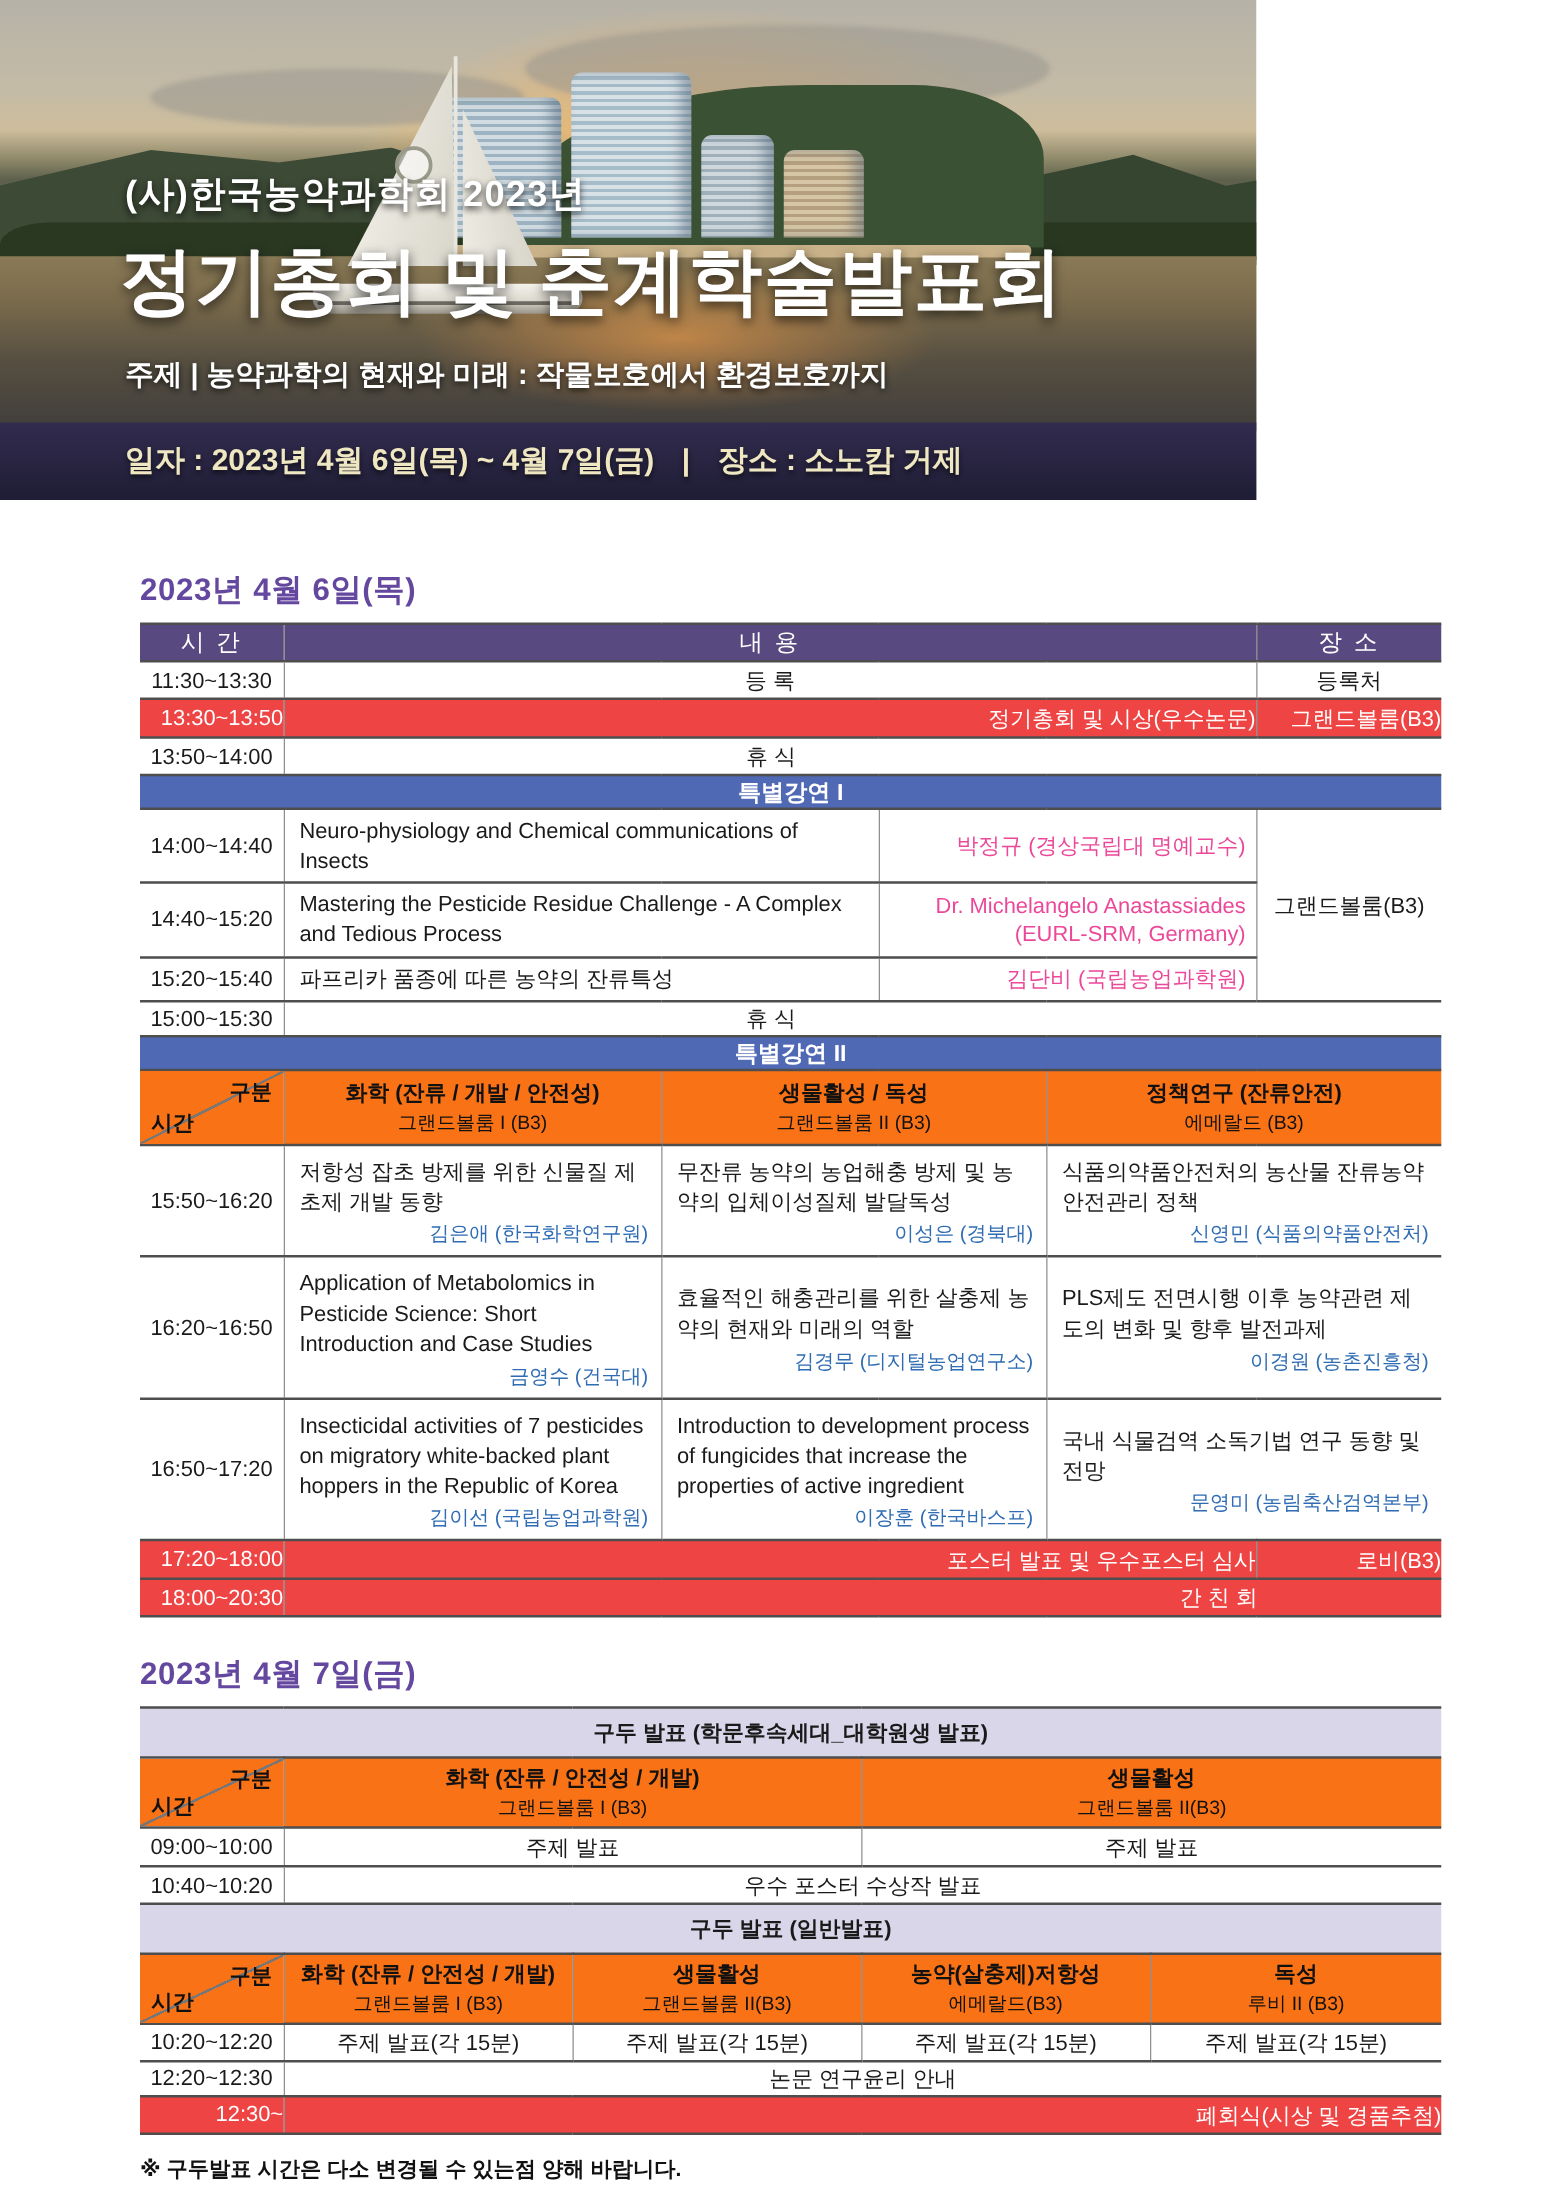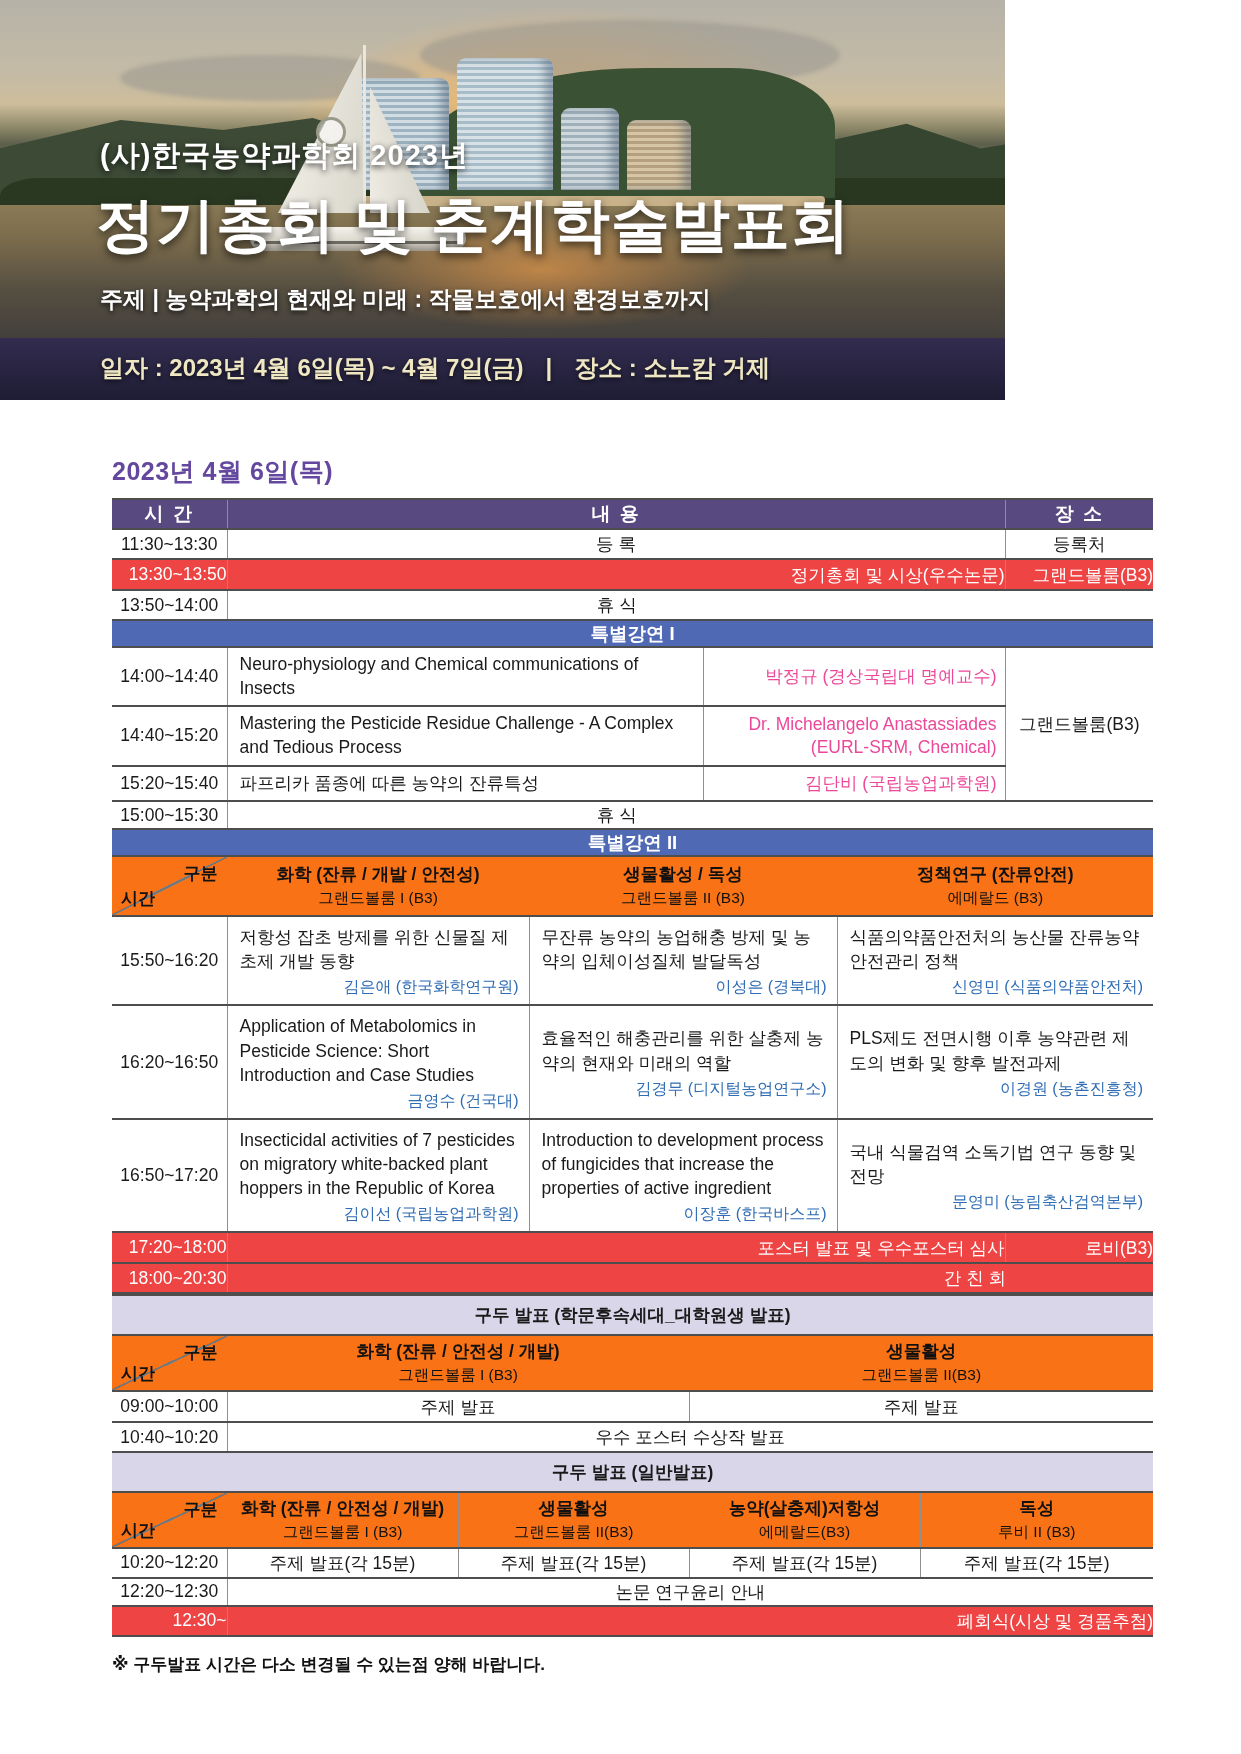--- a/index.html
+++ b/index.html
@@ -72,21 +72,21 @@
   .st1 { margin-top:55px; margin-bottom:10px; }
   .st2 { margin-top:28px; margin-bottom:10px; }
 
   table.tbl { border-collapse:collapse; width:1041px; table-layout:fixed; }
   .tbl td, .tbl th { border-top:2px solid #4e4e4e; border-bottom:2px solid #4e4e4e;
     border-left:1px solid #8f8f8f; border-right:1px solid #8f8f8f;
     font-size:17.5px; vertical-align:middle; }
   .tbl tr > *:first-child { border-left:none; }
   .tbl tr > *:last-child { border-right:none; }
 
-  .tbl th.dark { background:#584a80; color:#ffffff; font-weight:bold; font-size:19px; height:30px; letter-spacing:2px; }
+  .tbl th.dark { background:#584a80; color:#ffffff; font-weight:normal; font-size:19px; height:30px; letter-spacing:2px; }
   .time { text-align:center; font-size:17px; white-space:nowrap; }
   .c { text-align:center; }
   .row-purple td { background:#ef4444; color:#ffffff;text-align:right; }
   .row-purple .time { color:#ffffff; }
   .white-sep td { border-top-color:#ffffff; }
   .band td { background:#5069b5; color:#ffffff; text-align:center; font-weight:bold; font-size:18.5px; height:27px; }
   .inset-center { padding-right:147px; }
 
   .lect-title { text-align:left; padding:5px 12px; line-height:1.35; }
   .lect-spk { text-align:right; color:#ec4899; line-height:1.3; padding:2px 8px; }
@@ -194,21 +194,21 @@
       </tr>
       <tr class="h57">
         <td class="time">14:00~14:40</td>
         <td class="lect-title" colspan="2">Neuro-physiology and Chemical communications of Insects</td>
         <td class="lect-spk" colspan="2">박정규 (경상국립대 명예교수)</td>
         <td class="venuecell" rowspan="3">그랜드볼룸(B3)</td>
       </tr>
       <tr class="h55v">
         <td class="time">14:40~15:20</td>
         <td class="lect-title" colspan="2">Mastering the Pesticide Residue Challenge - A Complex and Tedious Process</td>
-        <td class="lect-spk" colspan="2">Dr. Michelangelo Anastassiades (EURL-SRM, Chemical)</td>
+        <td class="lect-spk" colspan="2">Dr. Michelangelo Anastassiades (EURL-SRM, Germany)</td>
       </tr>
       <tr class="h30">
         <td class="time">15:20~15:40</td>
         <td class="lect-title" colspan="2">파프리카 품종에 따른 농약의 잔류특성</td>
         <td class="lect-spk" colspan="2">김단비 (국립농업과학원)</td>
       </tr>
       <tr class="h28">
         <td class="time">15:00~15:30</td>
         <td class="c inset-center" colspan="5">휴 식</td>
       </tr>
@@ -283,20 +283,21 @@
         <td class="c" colspan="4">포스터 발표 및 우수포스터 심사</td>
         <td class="c">로비(B3)</td>
       </tr>
       <tr class="row-purple white-sep h30">
         <td class="time">18:00~20:30</td>
         <td class="c inset-center" colspan="5">간 친 회</td>
       </tr>
     </tbody>
       </table>
 
+    <div class="section-title st2">2023년 4월 7일(금)</div>
 
     <table class="tbl">
       <colgroup>
         <col style="width:115px">
           <col style="width:231px">
           <col style="width:231px">
         <col style="width:231px">
           <col style="width:233px">
       </colgroup>
       <tbody>

